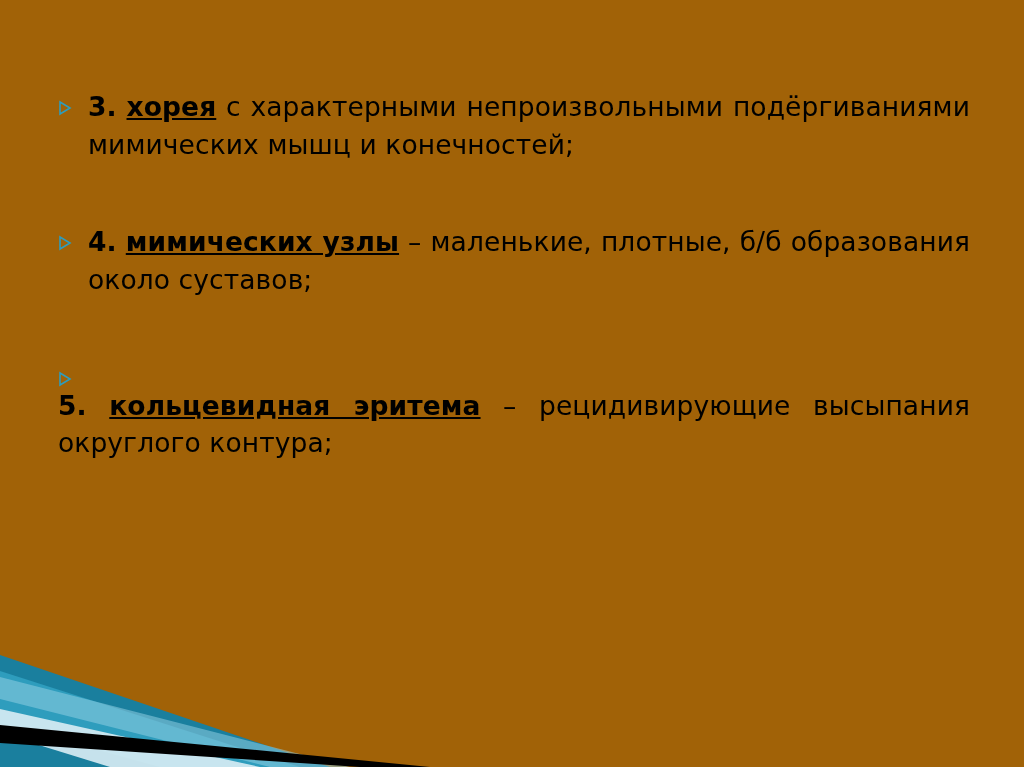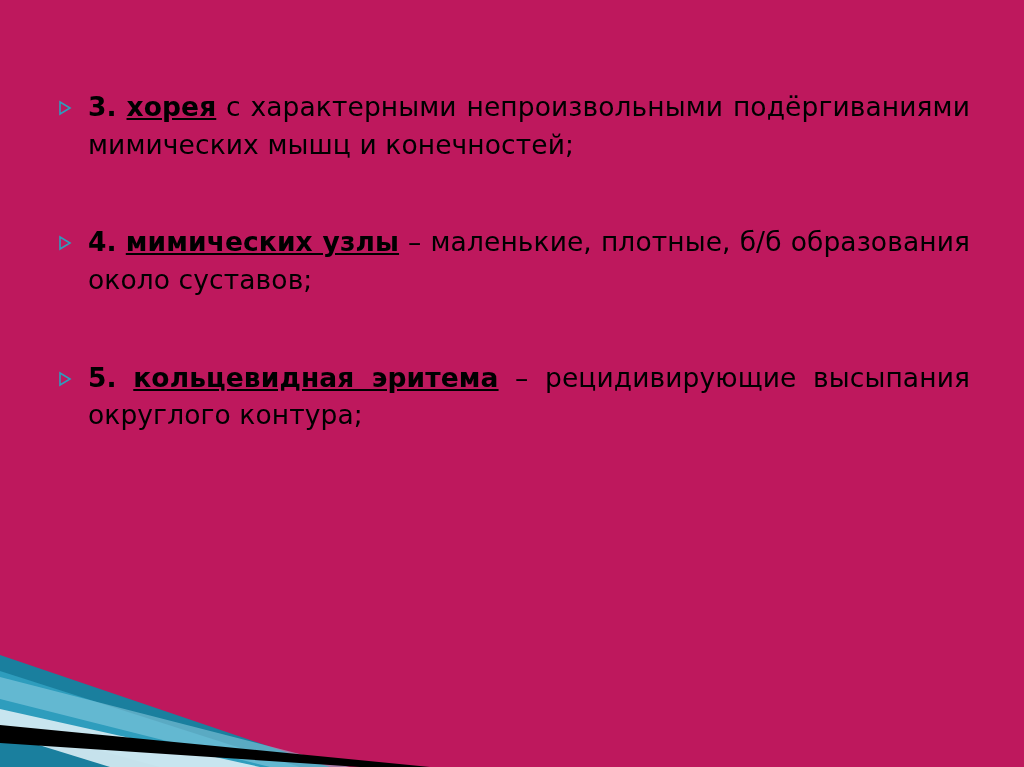--- a/index.html
+++ b/index.html
@@ -11,36 +11,36 @@
     width: 1024px;
     height: 767px;
     position: relative;
     overflow: hidden;
     font-family: "DejaVu Sans", sans-serif;
   }
 
   .slide {
     position: absolute;
     inset: 0;
-    background: #be185d;
+    background: #a16207;
   }
 
   .content {
     position: absolute;
     left: 58px;
     top: 88px;
     width: 912px;
   }
 
   .bullet-row {
     display: flex;
     align-items: flex-start;
     margin-bottom: 60px;
   }
-  .bullet-row:last-child { margin-bottom: 12px; }
+  .bullet-row:last-child { margin-bottom: 12px; flex-direction: column; }
 
   .bullet-marker {
     flex: 0 0 auto;
     width: 30px;
     padding-top: 12px;
     display: flex;
     justify-content: flex-start;
   }
   .bullet-marker svg { display: block; }
 

